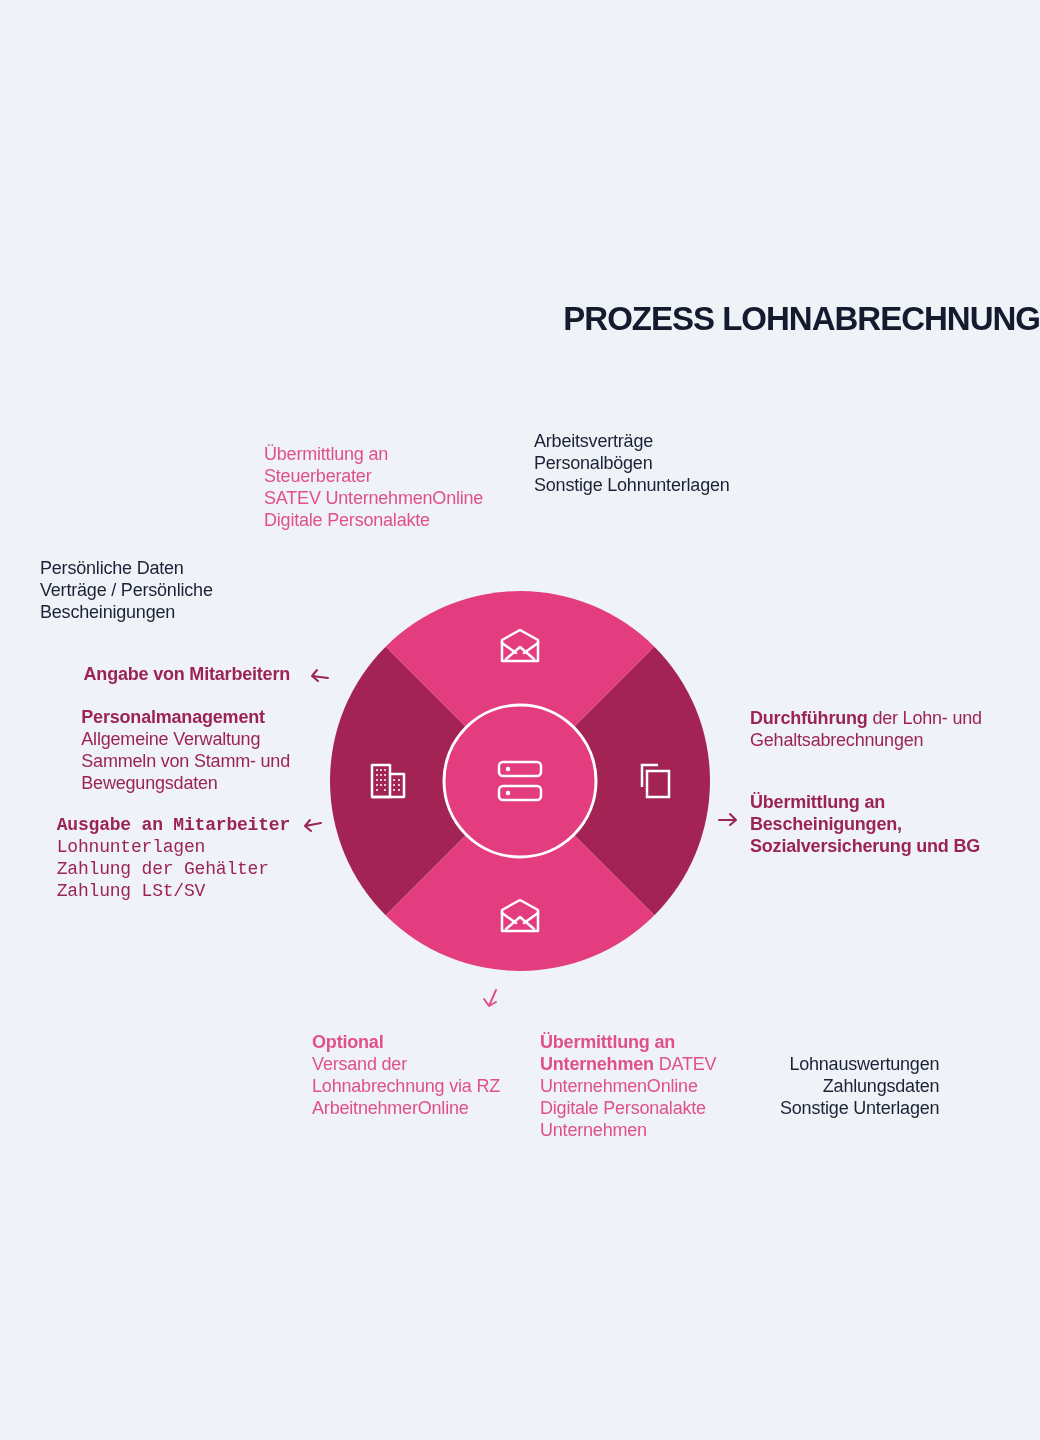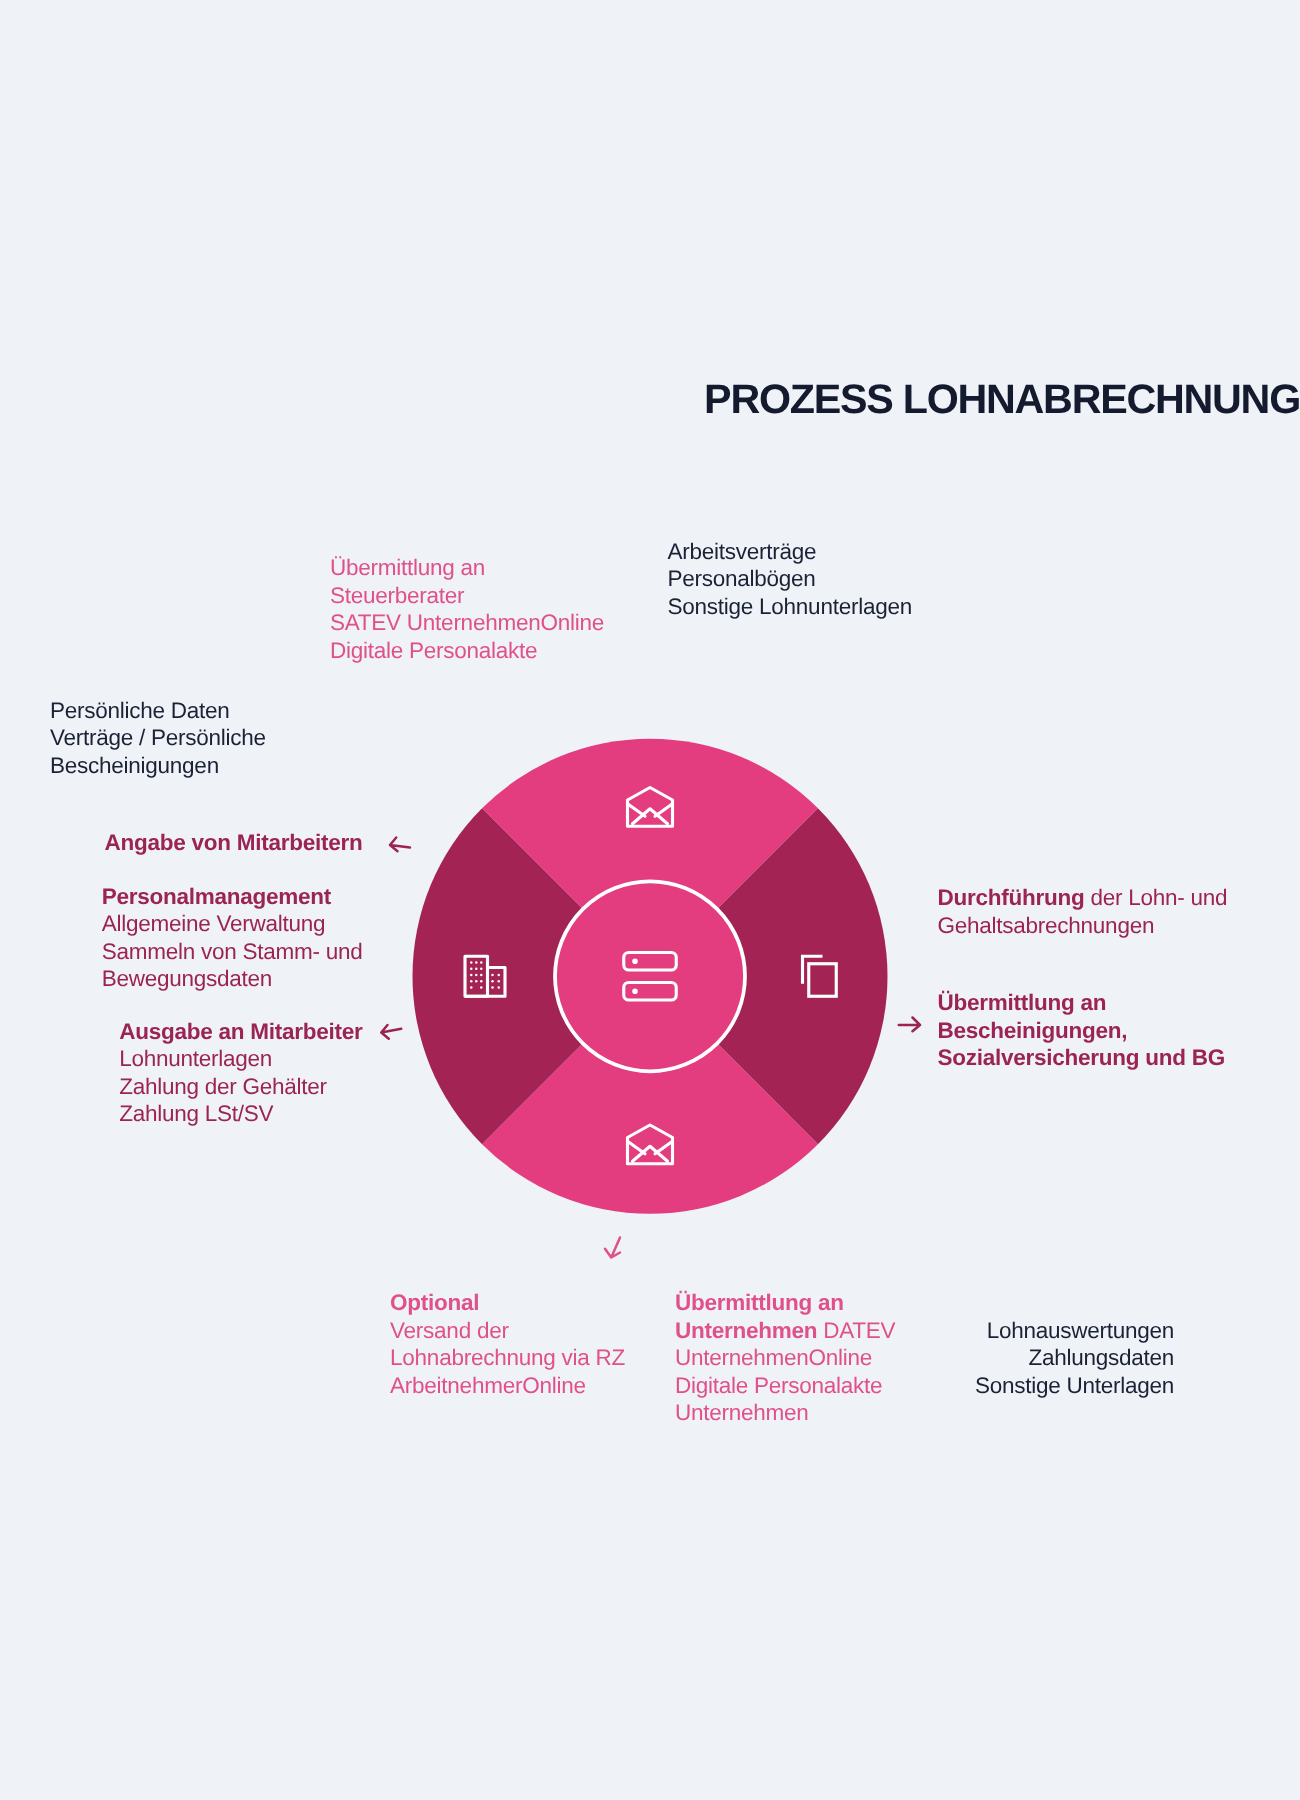--- a/index.html
+++ b/index.html
@@ -53,21 +53,21 @@
   <path d="M20 14 L4 12 M9 6 L4 12 L10 17" stroke="#9B2455" stroke-width="2" fill="none" stroke-linecap="round" stroke-linejoin="round"></path>
 </svg>
 
 <div class="block wine right" style="right:750px; top:706px;">
   <div><b>Personalmanagement</b></div>
   <div>Allgemeine Verwaltung</div>
   <div>Sammeln von Stamm- und</div>
   <div>Bewegungsdaten</div>
 </div>
 
-<div class="block wine right" style="right:750px; top:814px;">
+<div class="block wine right" style="right:750px; top:814px;font-family:Liberation Mono, monospace;">
   <div><b>Ausgabe an Mitarbeiter</b></div>
   <div>Lohnunterlagen</div>
   <div>Zahlung der Gehälter</div>
   <div>Zahlung LSt/SV</div>
 </div>
 <svg class="arrow" style="left:301px; top:813px;" viewBox="0 0 24 24">
   <path d="M20 10 L4 13 M9 7 L4 13 L10 18" stroke="#9B2455" stroke-width="2" fill="none" stroke-linecap="round" stroke-linejoin="round"></path>
 </svg>
 
 <div class="block wine" style="left:750px; top:707px;">

